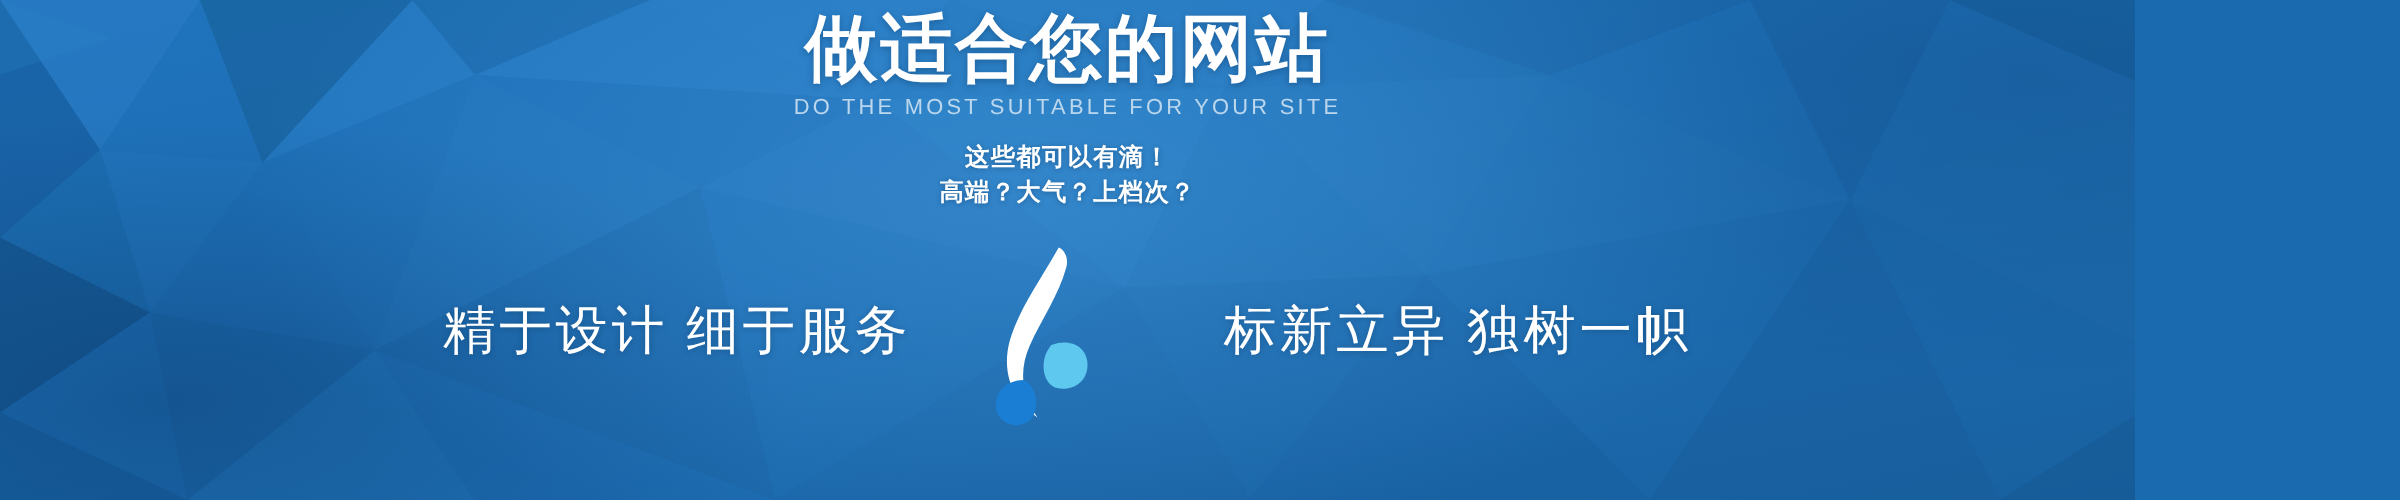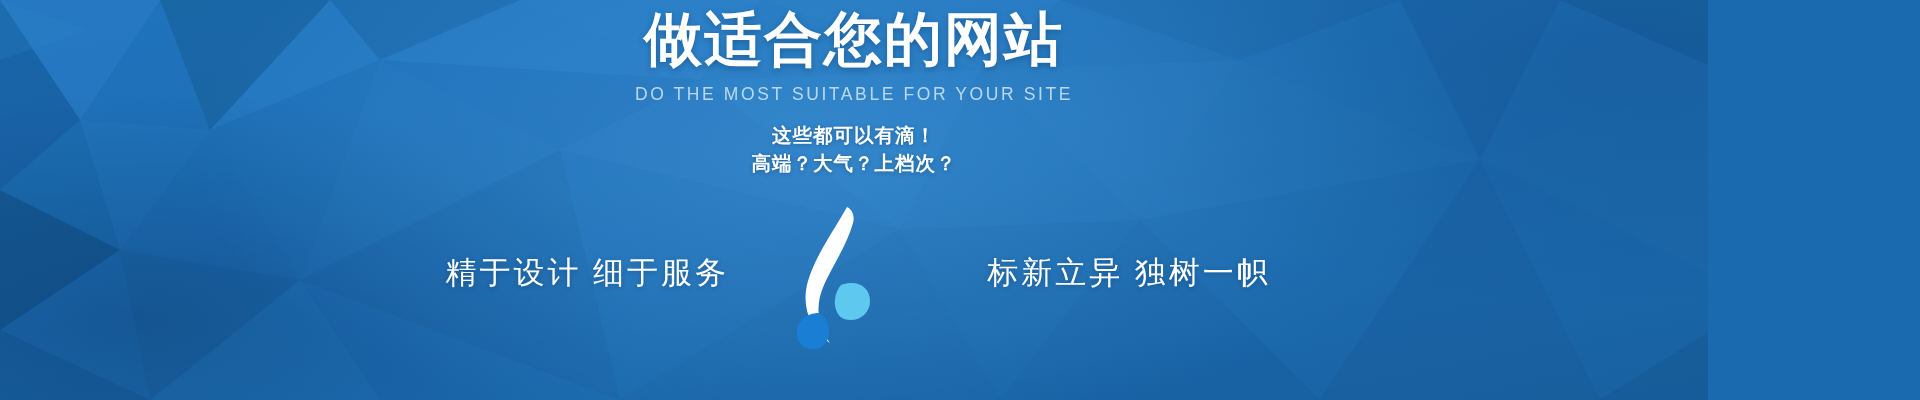--- a/index.html
+++ b/index.html
@@ -47,21 +47,21 @@
     color:#ffffff;
     font-size:58px;
     line-height:1.08;
     font-weight:700;
     letter-spacing:2px;
     text-shadow:0 2px 6px rgba(0,40,80,.35);
     white-space:nowrap;
   }
 
   .subline-en {
-    margin-top:13px;
+    margin-top:4px;
     color:#cfe3f3;
     font-size:17.5px;
     letter-spacing:2.6px;
     font-weight:400;
     white-space:nowrap;
     opacity:.88;
   }
 
   .slogan {
     margin-top:16px;
@@ -80,21 +80,21 @@
     margin-top:18px;
     display:flex;
     align-items:center;
     justify-content:center;
     gap:46px;
     width:100%;
   }
 
   .tagline {
     color:#ffffff;
-    font-size:31px;
+    font-size:42px;
     font-weight:400;
     letter-spacing:3px;
     white-space:nowrap;
     text-shadow:0 1px 5px rgba(0,35,70,.30);
     min-width:300px;
   }
   .tagline.left  { text-align:right; }
   .tagline.right { text-align:center;margin-left:48px; }
 
   #logo-mark {

